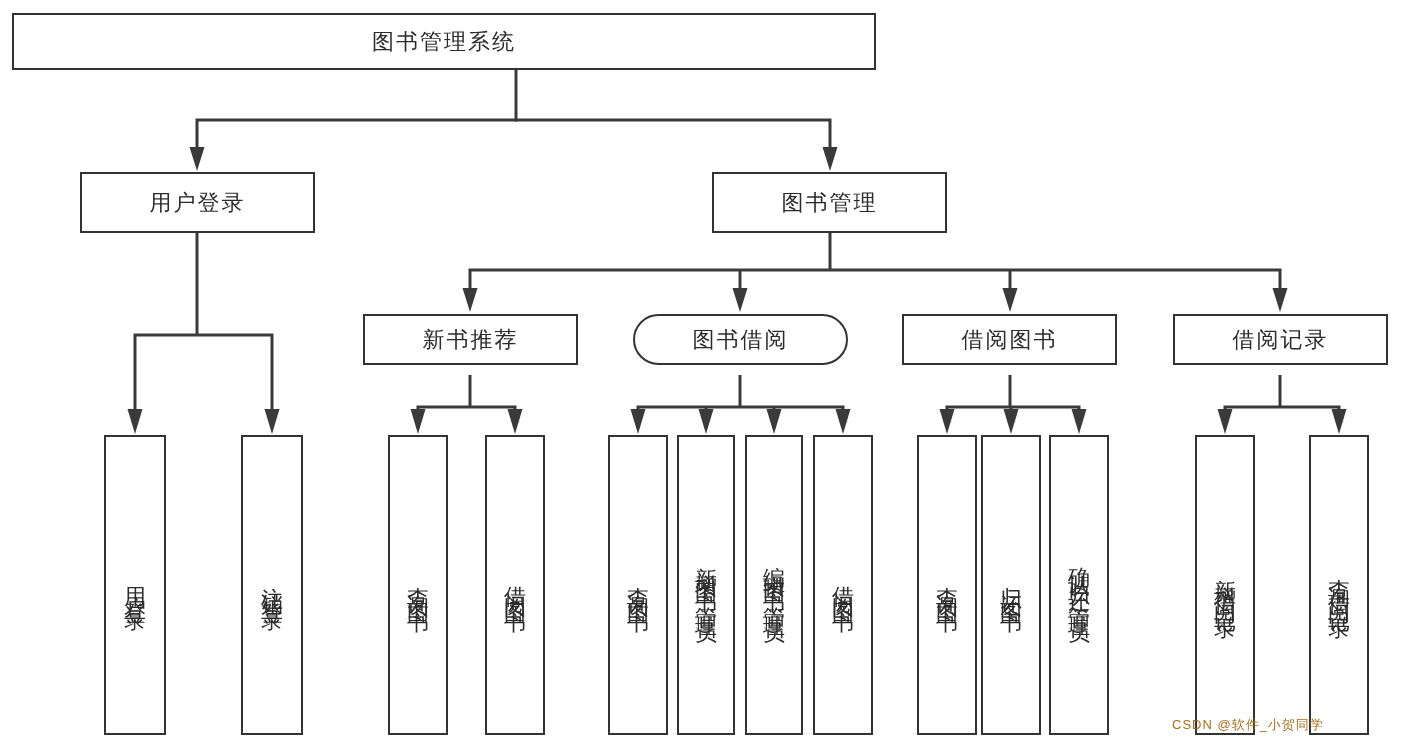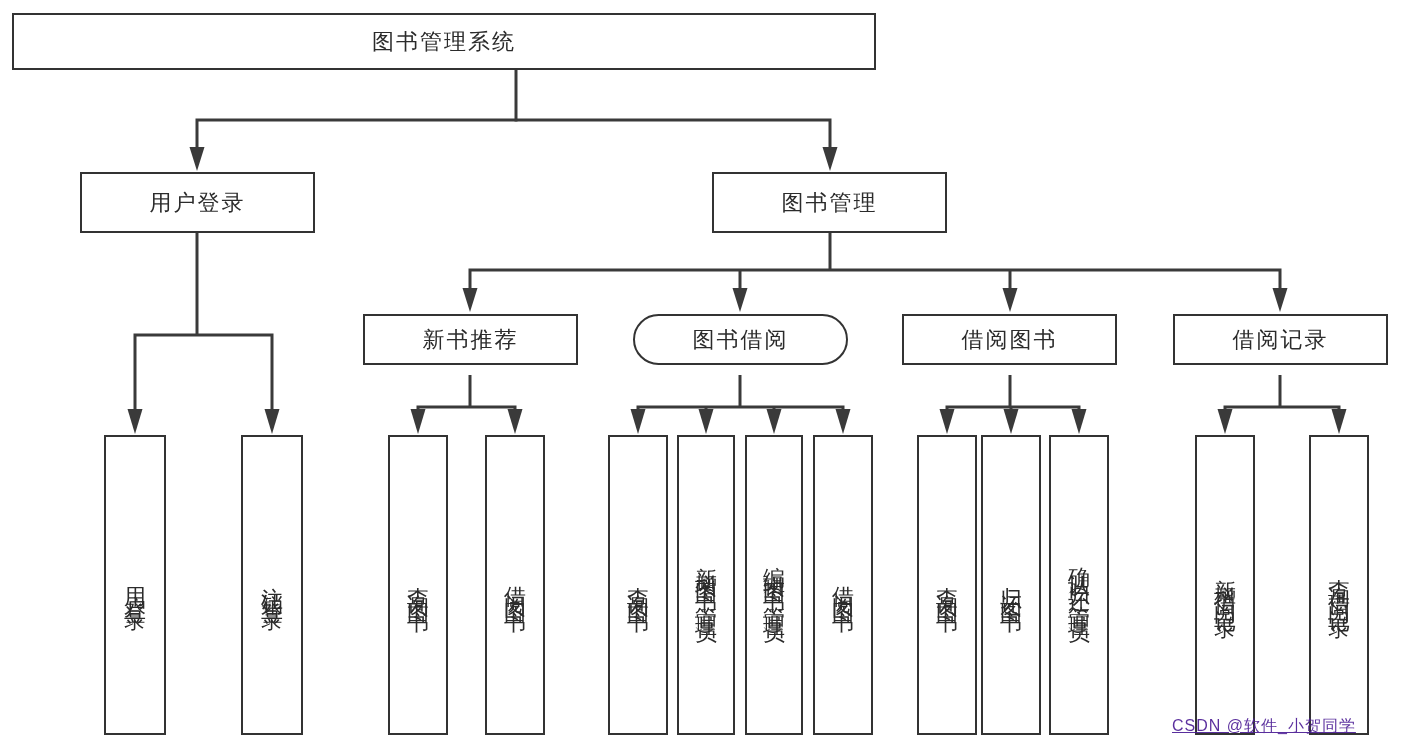--- a/index.html
+++ b/index.html
@@ -18,23 +18,22 @@
   .hbox { font-size:22px; letter-spacing:2px; }
   .vbox {
     writing-mode:vertical-rl; text-orientation:mixed;
     font-size:22px; letter-spacing:8px; line-height:1;
   }
   .l4 { top:435px; height:300px; }
   .l3 { top:314px; height:51px; width:215px;font-family:Liberation Mono, monospace; }
   .l2 { top:172px; height:61px; width:235px; }
   #watermark {
     position:absolute; left:1172px; top:716px; z-index:5;
-    font-size:16px; letter-spacing:1px; color:#4c1d95; opacity:0.92;
+    font-size:13px; letter-spacing:1px; color:#a16207; opacity:0.92;
     white-space:nowrap;
-    text-decoration:underline;
   }
 </style>
 </head>
 <body>
 
 <div id="canvas">
 
   <svg id="connectors" width="1405" height="747" viewBox="0 0 1405 747">
     <g stroke="#3a3a3a" stroke-width="3" fill="none">
 

